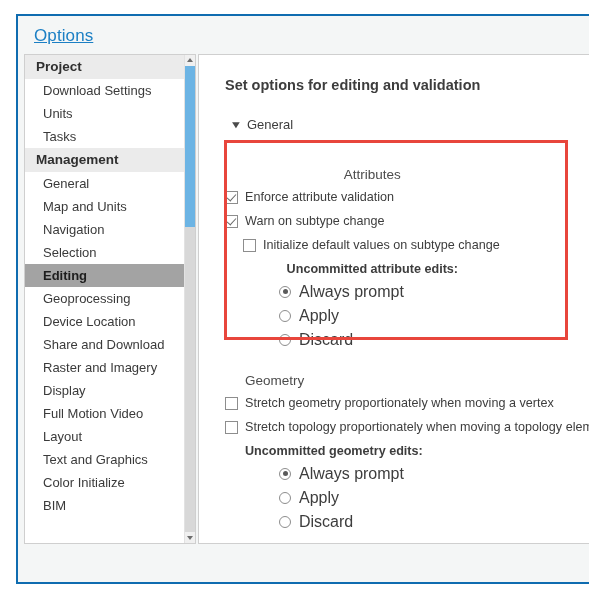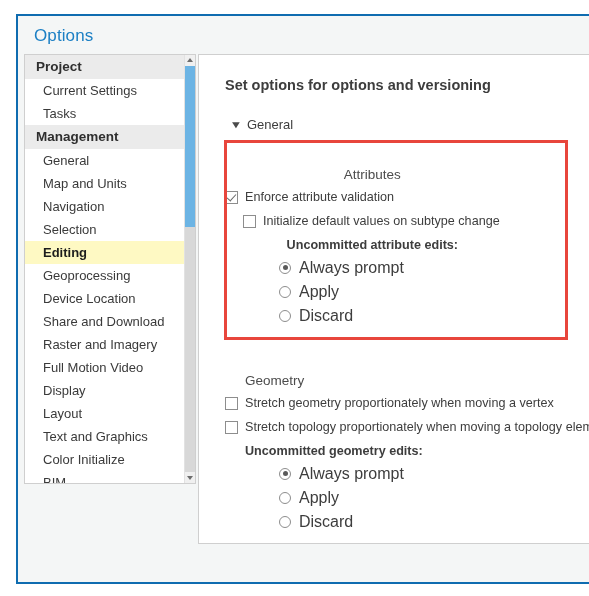--- a/index.html
+++ b/index.html
@@ -27,29 +27,30 @@
     box-sizing: border-box;
   }
 
   #window-title {
     position: absolute;
     left: 16px;
     top: 10px;
     font-size: 17px;
     color: #1b7fc4;
     letter-spacing: 0.1px;
+    text-decoration: underline;
   }
 
   
   #category-panel {
     position: absolute;
     left: 6px;
     top: 38px;
     width: 172px;
-    height: 430px;
+    height: 490px;
     background: #ffffff;
     border: 1px solid #cfcfcf;
     box-sizing: border-box;
     overflow: hidden;
   }
   .cat-list {
     position: absolute;
     left: 0;
     top: 0;
     right: 11px;
@@ -66,21 +67,21 @@
     line-height: 16px;
   }
   .cat-item {
     font-size: 13px;
     color: #3a3a3a;
     padding: 3px 0 3px 18px;
     line-height: 17px;
     white-space: nowrap;
   }
   .cat-item.selected {
-    background: #fef9c3;
+    background: #a3a3a3;
     font-weight: bold;
     color: #1d1d1d;
   }
 
   
   #cat-scrollbar {
     position: absolute;
     right: 0;
     top: 0;
     bottom: 0;
@@ -264,34 +265,35 @@
 </head>
 <body>
 
 <div id="options-window">
 
   <div id="window-title">Options</div>
 
   <div id="category-panel">
     <ul class="cat-list" id="cat-list">
         <li class="cat-group">Project</li>
-        <li class="cat-item">Current Settings</li>
+        <li class="cat-item">Download Settings</li>
+        <li class="cat-item">Units</li>
         <li class="cat-item">Tasks</li>
         <li class="cat-group">Management</li>
         <li class="cat-item">General</li>
         <li class="cat-item">Map and Units</li>
         <li class="cat-item">Navigation</li>
         <li class="cat-item">Selection</li>
         <li class="cat-item selected">Editing</li>
         <li class="cat-item">Geoprocessing</li>
         <li class="cat-item">Device Location</li>
         <li class="cat-item">Share and Download</li>
         <li class="cat-item">Raster and Imagery</li>
+        <li class="cat-item">Display</li>
         <li class="cat-item">Full Motion Video</li>
-        <li class="cat-item">Display</li>
         <li class="cat-item">Layout</li>
         <li class="cat-item">Text and Graphics</li>
         <li class="cat-item">Color Initialize</li>
         <li class="cat-item">BIM</li>
       </ul>
 
     <div id="cat-scrollbar">
       <div id="cat-scroll-track">
         <div id="cat-scroll-thumb"></div>
       </div>
@@ -299,34 +301,38 @@
         <span class="arrow-up"></span>
       </div>
       <div id="cat-scroll-down">
         <span class="arrow-down"></span>
       </div>
     </div>
   </div>
 
   <div id="content-panel">
 
-    <div id="content-heading">Set options for options and versioning</div>
+    <div id="content-heading">Set options for editing and validation</div>
 
     <div id="general-expander">
       <span class="chev">▼</span>
       <span>General</span>
     </div>
 
     <div class="section" id="attributes-section">
       <div class="section-title">Attributes</div>
       <div id="attr-checkboxes">
           <div class="opt-row">
             <span class="cbx checked"></span>
             <span>Enforce attribute validation</span>
           </div>
+          <div class="opt-row">
+            <span class="cbx checked"></span>
+            <span>Warn on subtype change</span>
+          </div>
           <div class="opt-row indent">
             <span class="cbx"></span>
             <span>Initialize default values on subtype change</span>
           </div>
         </div>
       <div class="sub-label">Uncommitted attribute edits:</div>
       <div id="attr-radios">
           <div class="radio-row">
             <span class="rdo selected"></span>
             <span>Always prompt</span>

